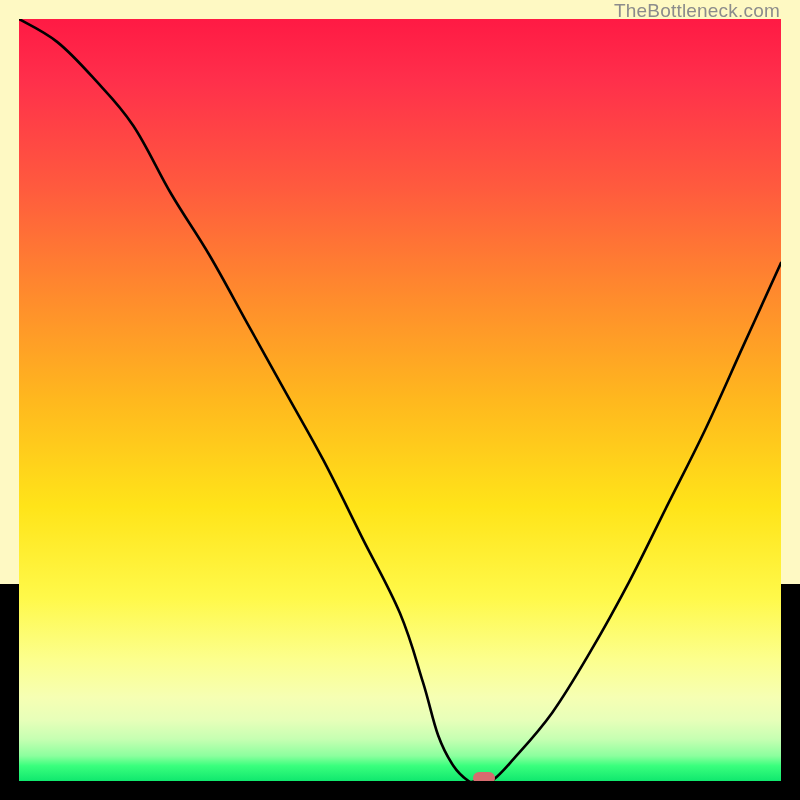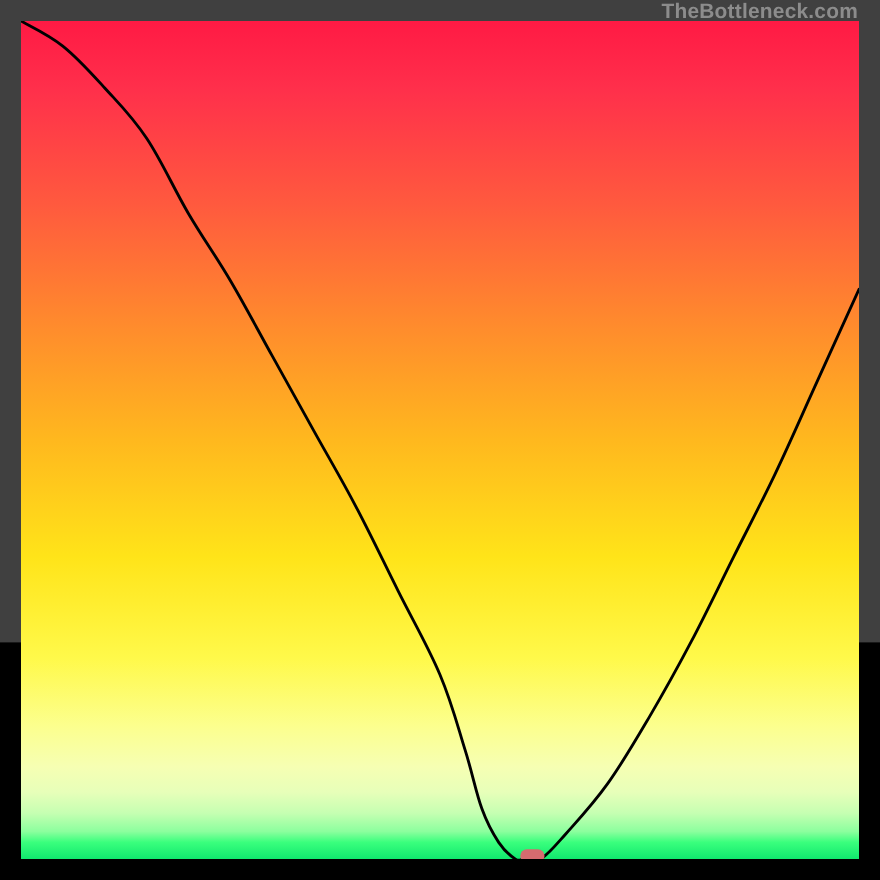--- a/index.html
+++ b/index.html
@@ -9,22 +9,21 @@
     height: 800px;
     background: #000;
     overflow: hidden;
   }
   .frame {
     position: absolute;
     left: 0;
     top: 0;
     width: 800px;
     height: 584px;
-    background: #404040;
-    font-weight: bold;
+    background: #fef9c3;
   }
   .plot-area {
     position: absolute;
     left: 19px;
     top: 19px;
     width: 762px;
     height: 762px;
     overflow: hidden;
   }
   .gradient {

